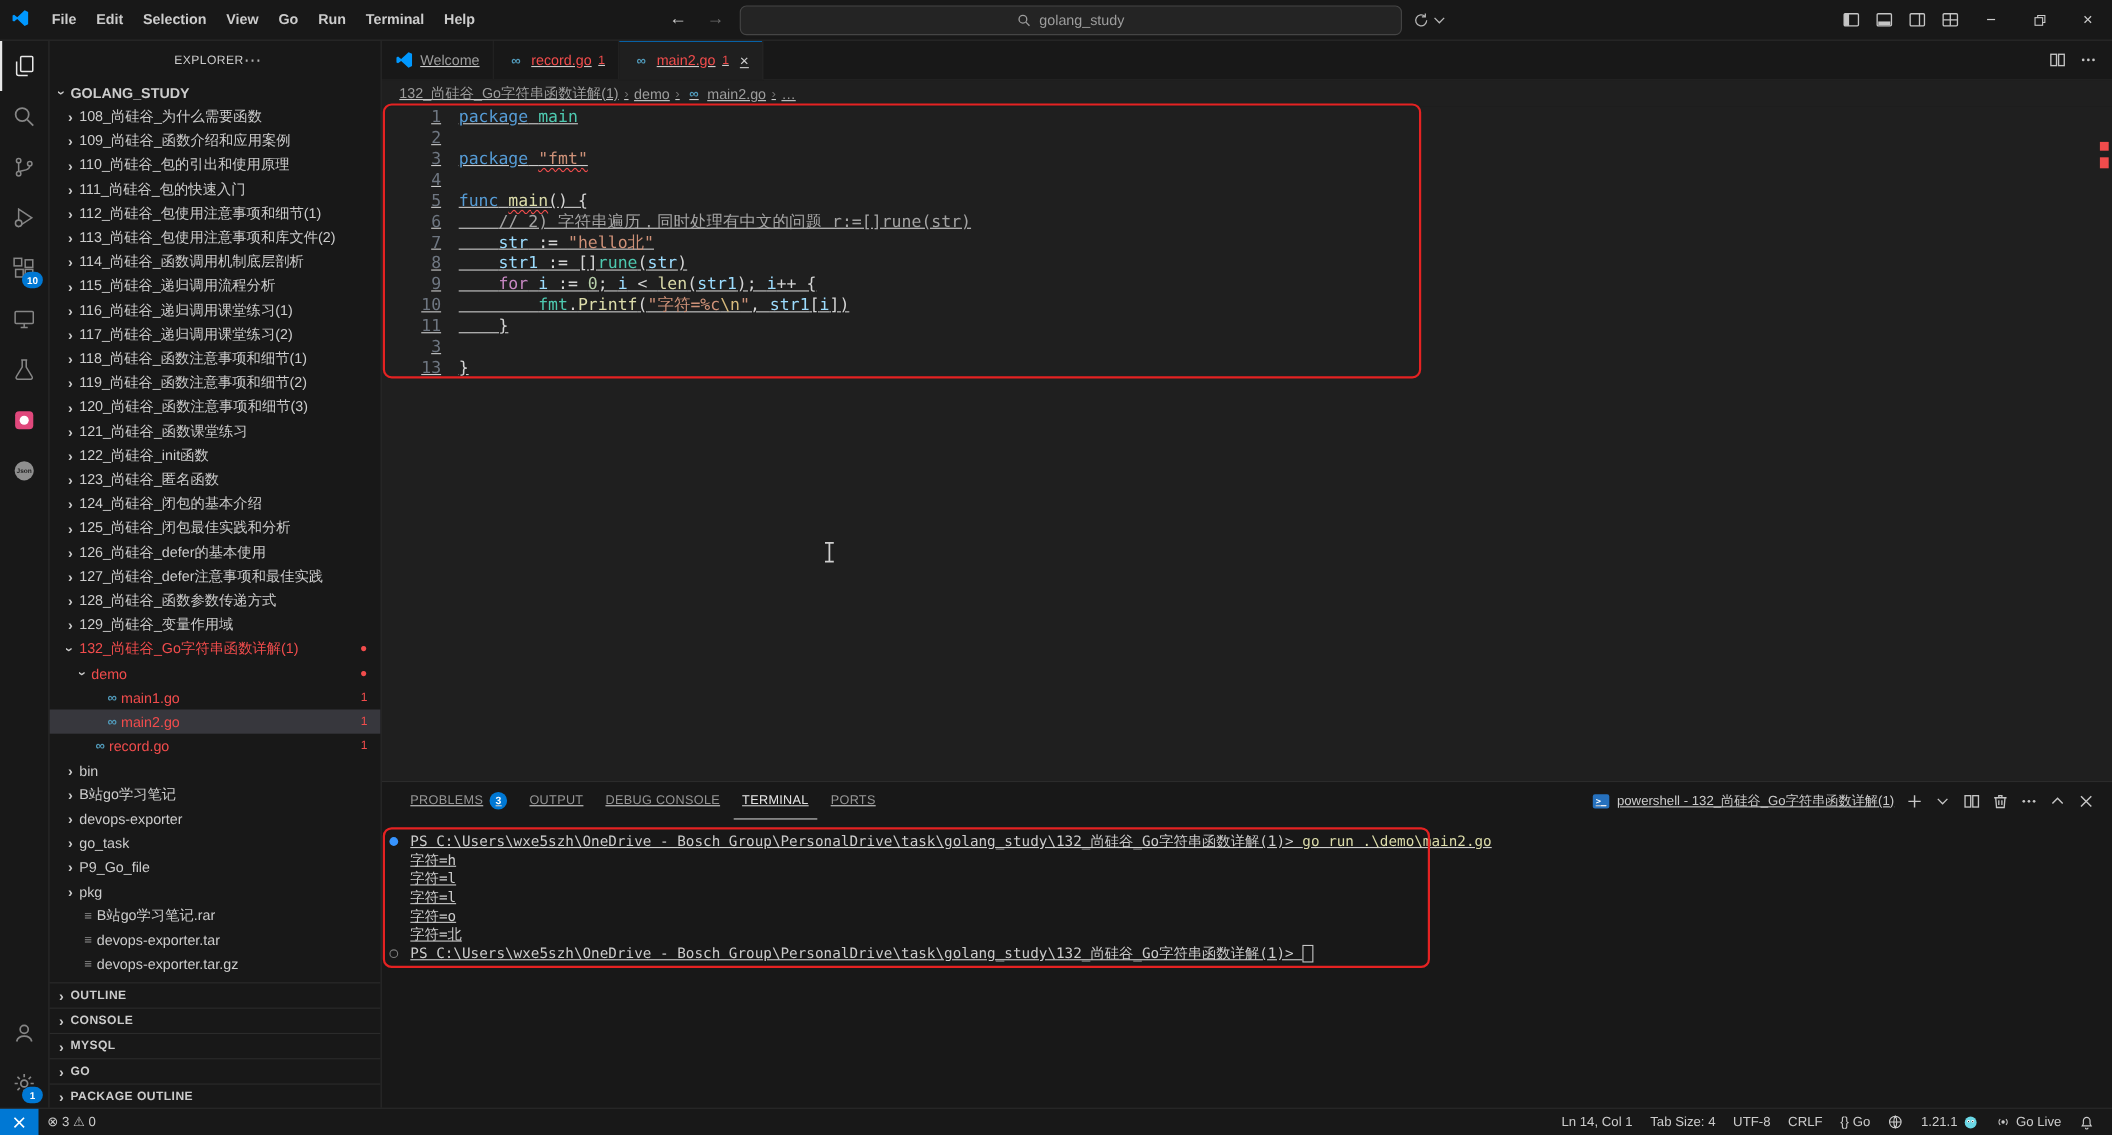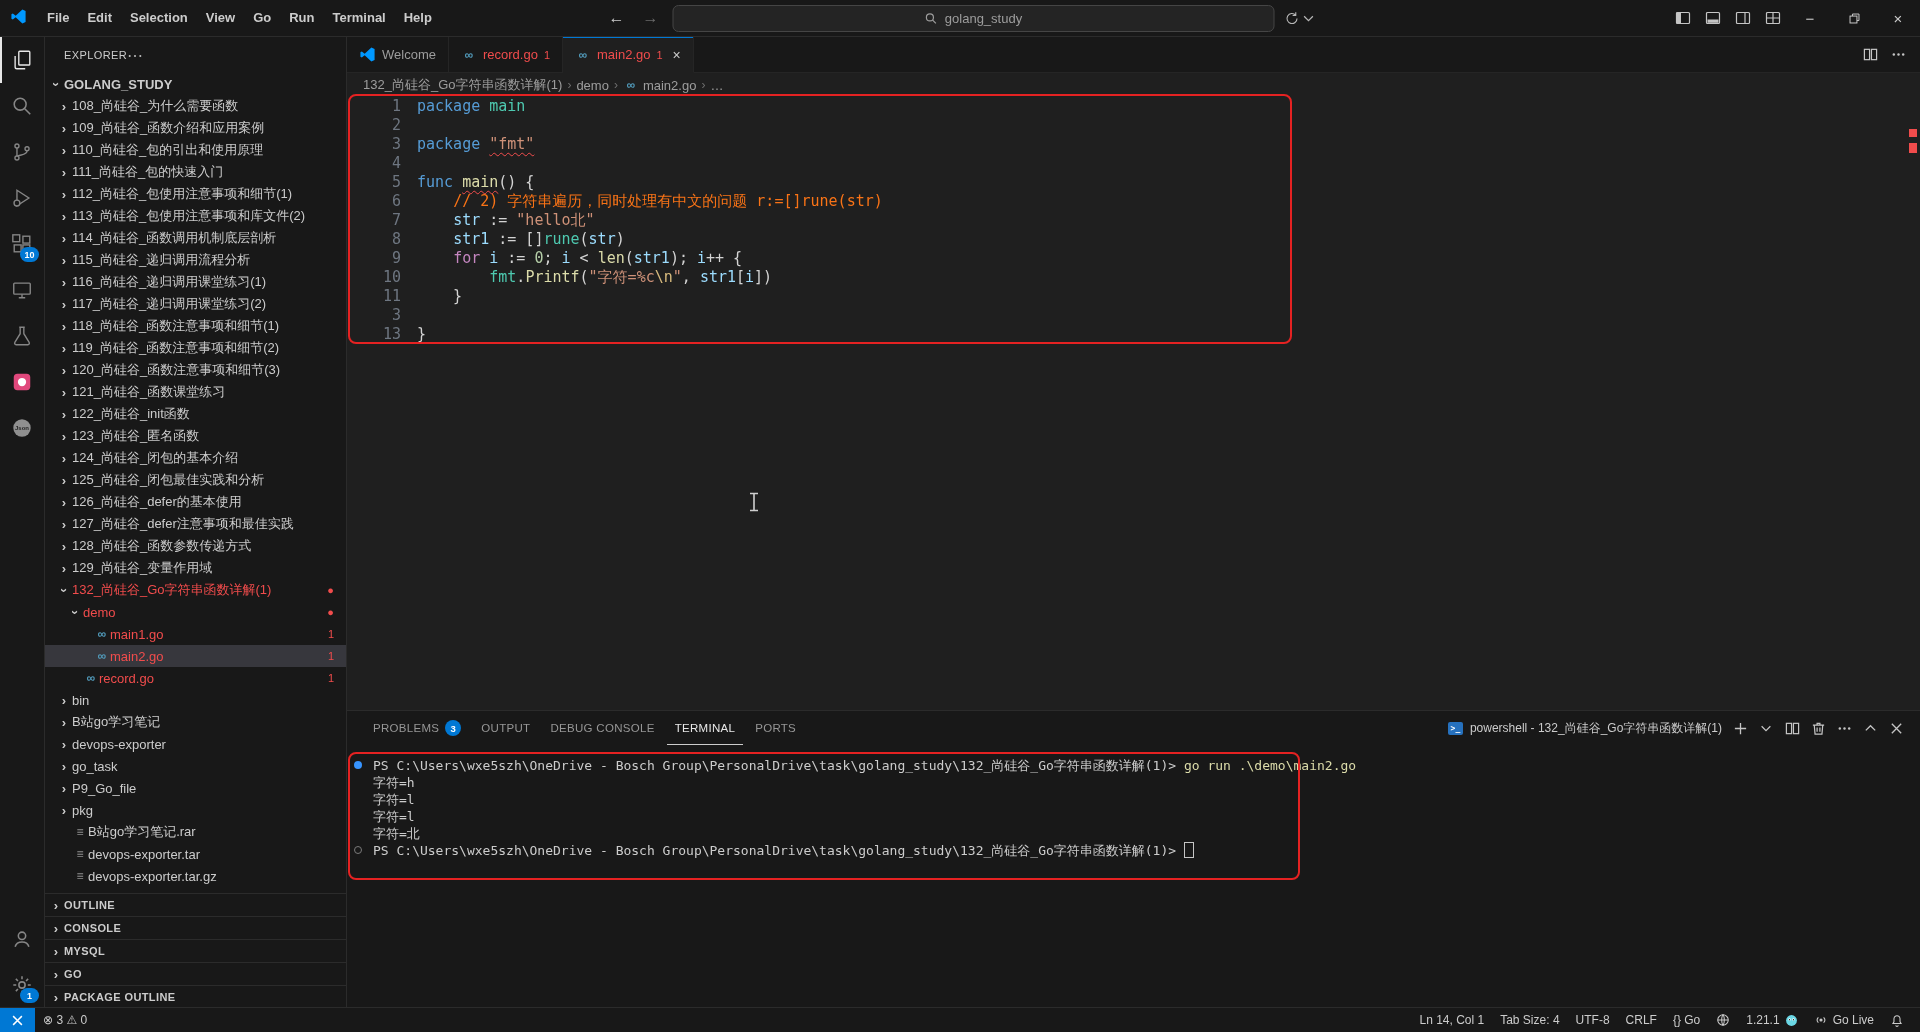--- a/index.html
+++ b/index.html
@@ -28,42 +28,42 @@
                display:flex;flex-direction:column;align-items:center;z-index:5;}
   .ab-item{width:44px;height:46px;display:flex;align-items:center;justify-content:center;color:#868686;position:relative;}
   .ab-item.active{color:#e7e7e7;box-shadow:inset 2px 0 0 #e7e7e7;}
   .ab-badge{position:absolute;right:5px;bottom:5px;background:#0078d4;color:#fff;font-size:9px;font-weight:bold;
             min-width:15px;height:15px;border-radius:9px;display:flex;align-items:center;justify-content:center;padding:0 2px;}
   .ab-spacer{flex:1;}
 
   
   .sidebar{position:absolute;top:37px;bottom:24px;left:44px;width:302px;background:#181818;border-right:1px solid #2b2b2b;
            display:flex;flex-direction:column;overflow:hidden;z-index:4;}
-  .sb-header{height:36px;display:flex;align-items:center;justify-content:flex-start;padding:0 14px 0 20px;flex:none;}
+  .sb-header{height:36px;display:flex;align-items:center;justify-content:center;padding:0 14px 0 20px;flex:none;}
   .sb-title{font-size:11px;color:#cccccc;letter-spacing:.4px;}
   .sb-more{color:#b0b0b0;}
   .sb-root-row{height:22px;display:flex;align-items:center;padding-left:4px;font-weight:bold;font-size:13px;flex:none;}
   .tree{flex:none;}
   .tree-row{height:22px;display:flex;align-items:center;font-size:13px;white-space:nowrap;}
   .tree-row.selected{background:#37373d;}
   .chev{width:16px;flex:none;display:inline-block;text-align:center;color:#cccccc;font-size:13px;
         transform:none;font-weight:bold;}
   .chev.open{transform:rotate(90deg);}
   .chev.hid{visibility:hidden;}
   .tree-label{overflow:hidden;text-overflow:ellipsis;}
   .tree-label.err{color:#f14c4c;}
   .tree-badge{margin-left:auto;padding-right:12px;color:#f14c4c;font-size:11px;flex:none;}
   .go-icon{color:#519aba;font-weight:bold;font-size:12px;width:16px;display:inline-block;text-align:center;flex:none;}
   .arch-icon{color:#8f8f8f;width:16px;display:inline-block;text-align:center;flex:none;font-size:12px;}
   .sb-sections{margin-top:auto;flex:none;}
   .sb-section{height:22px;display:flex;align-items:center;border-top:1px solid #2b2b2b;font-size:11px;font-weight:bold;
               letter-spacing:.4px;padding-left:4px;color:#cccccc;}
 
   
-  .editor-col{position:absolute;top:37px;left:347px;right:0;bottom:24px;display:flex;flex-direction:column;}
+  .editor-col{position:absolute;top:37px;left:347px;right:0;bottom:24px;display:flex;flex-direction:column;text-decoration:underline;}
   .tabbar{height:35px;background:#181818;display:flex;border-bottom:1px solid #252525;flex:none;}
   .tabs{display:flex;height:100%;}
   .tab{display:flex;align-items:center;gap:6px;padding:0 12px;font-size:13px;color:#9d9d9d;background:#181818;
        border-right:1px solid #252525;position:relative;}
   .tab.active{background:#1f1f1f;color:#ccc;box-shadow:inset 0 1px 0 #0078d4;border-bottom:1px solid #1f1f1f;margin-bottom:-1px;}
   .tab-label.err{color:#f14c4c;}
   .tab-badge{color:#f14c4c;font-size:11px;}
   .tab-close{color:#cccccc;font-size:14px;margin-left:4px;}
   .tab-actions{margin-left:auto;display:flex;align-items:center;gap:4px;padding-right:10px;color:#c5c5c5;}
   .tab-actions .tb-icon{width:24px;}
@@ -73,21 +73,21 @@
   .bc-item{display:flex;align-items:center;gap:4px;}
 
   
   .editor-content{height:613px;position:relative;background:#1f1f1f;overflow:hidden;flex:none;}
   .code-lines{font-family:"DejaVu Sans Mono",monospace;font-size:15px;line-height:19px;}
   .code-line{display:flex;white-space:pre;}
   .ln{width:54px;text-align:right;padding-right:16px;color:#6e7681;flex:none;user-select:none;}
   .ln.active{color:#cccccc;}
   .lc{flex:1;}
   .tok-kw{color:#569cd6;} .tok-ctrl{color:#c586c0;} .tok-fn{color:#dcdcaa;} .tok-str{color:#ce9178;}
-  .tok-num{color:#b5cea8;} .tok-var{color:#9cdcfe;} .tok-type{color:#4ec9b0;} .tok-cmt{color:#f97316;}
+  .tok-num{color:#b5cea8;} .tok-var{color:#9cdcfe;} .tok-type{color:#4ec9b0;} .tok-cmt{color:#a3a3a3;}
   .tok-plain{color:#d4d4d4;} .tok-esc{color:#d7ba7d;}
   .squiggle{text-decoration-line:underline;text-decoration-style:wavy;text-decoration-color:#f14c4c;
             text-decoration-thickness:1px;text-underline-offset:3px;}
   .caret{display:inline-block;width:2px;height:16px;background:#aeafad;vertical-align:text-bottom;}
   .overview-ruler{position:absolute;top:0;right:0;width:14px;bottom:0;}
   .ov-mark{position:absolute;right:3px;width:8px;background:#f14c4c;}
 
   
   .panel{height:300px;background:#181818;border-top:1px solid #2b2b2b;display:flex;flex-direction:column;flex:none;}
   .panel-header{height:34px;display:flex;align-items:center;flex:none;}
@@ -603,20 +603,21 @@
               </svg>
             </span>
         </span>
       </div>
     </div>
     <div class="terminal" id="terminal">
         <div class="term-line"><span class="tdec filled"></span><span class="tseg ">PS C:\Users\wxe5szh\OneDrive - Bosch Group\PersonalDrive\task\golang_study\132_尚硅谷_Go字符串函数详解(1)&gt; </span><span class="tseg cmd">go run .\demo\main2.go</span></div>
         <div class="term-line"><span class="tseg ">字符=h</span></div>
         <div class="term-line"><span class="tseg ">字符=l</span></div>
         <div class="term-line"><span class="tseg ">字符=l</span></div>
+        <div class="term-line"><span class="tseg ">字符=o</span></div>
         <div class="term-line"><span class="tseg ">字符=北</span></div>
         <div class="term-line"><span class="tdec hollow"></span><span class="tseg ">PS C:\Users\wxe5szh\OneDrive - Bosch Group\PersonalDrive\task\golang_study\132_尚硅谷_Go字符串函数详解(1)&gt; </span><span class="term-cursor"></span></div>
       </div>
   </div>
 </div>
 
 <div class="statusbar">
   <div class="sb-left" id="status-left">
       <div class="status-item accent">
         <span>

